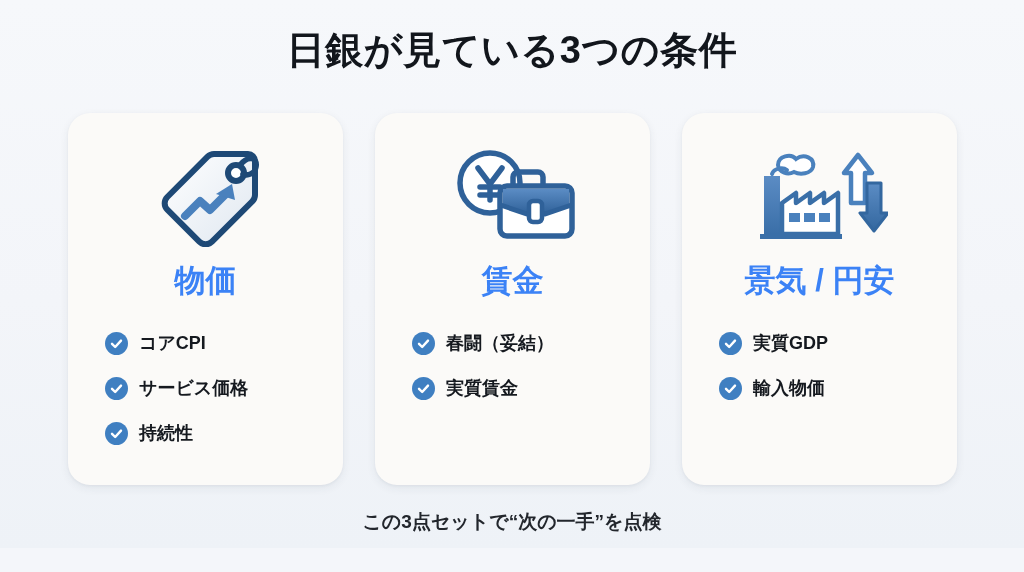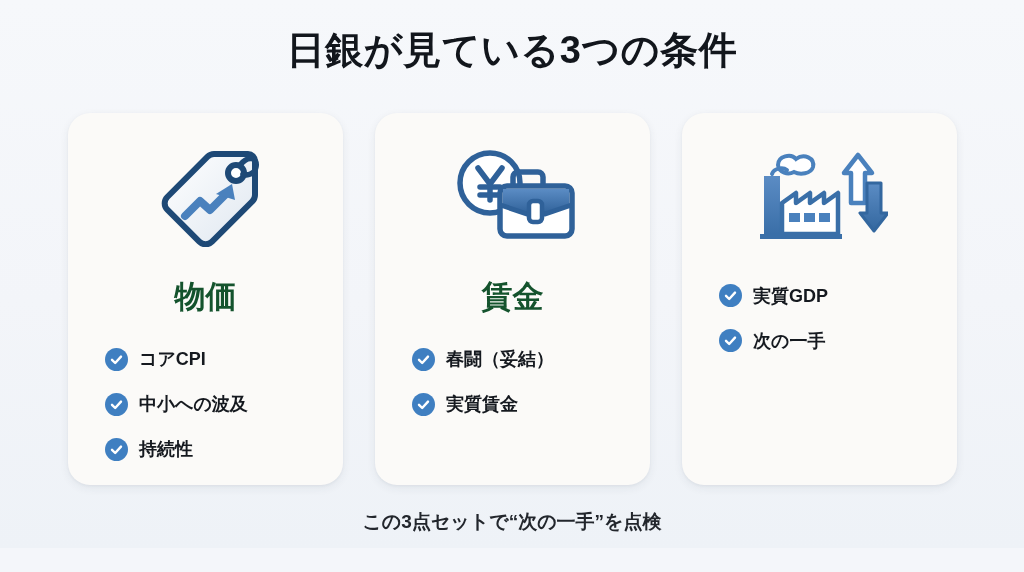--- a/index.html
+++ b/index.html
@@ -63,24 +63,24 @@
     margin-top: 26px;
     width: 150px;
     height: 112px;
     display: flex;
     align-items: center;
     justify-content: center;
   }
   .card-icon svg { display: block; }
 
   .card-title {
-    margin-top: 28px;
+    margin-top: 12px;
     font-size: 31px;
     font-weight: bold;
-    color: #14532d;
+    color: #3b82f6;
     line-height: 1.15;
     text-align: center;
     white-space: nowrap;
   }
 
   .card-list {
     margin: 22px 0 0 0;
     padding: 0;
     list-style: none;
     width: 100%;
@@ -178,21 +178,21 @@
               </svg>
           </span>
           <span class="item-label">コアCPI</span>
         </li>
         <li>
           <span class="check-badge">
             <svg width="15" height="15" viewBox="0 0 15 15">
                 <polyline points="3,7.8 6.2,11 12,4.6" fill="none" stroke="#ffffff" stroke-width="2.4" stroke-linecap="round" stroke-linejoin="round"></polyline>
               </svg>
           </span>
-          <span class="item-label">中小への波及</span>
+          <span class="item-label">サービス価格</span>
         </li>
         <li>
           <span class="check-badge">
             <svg width="15" height="15" viewBox="0 0 15 15">
                 <polyline points="3,7.8 6.2,11 12,4.6" fill="none" stroke="#ffffff" stroke-width="2.4" stroke-linecap="round" stroke-linejoin="round"></polyline>
               </svg>
           </span>
           <span class="item-label">持続性</span>
         </li>
       </ul>
@@ -274,36 +274,37 @@
           <rect x="52" y="70" width="11" height="9" fill="#4a81bd"></rect>
           <rect x="67" y="70" width="11" height="9" fill="#4a81bd"></rect>
 
           <rect x="8" y="91" width="82" height="5" fill="#3a6fa8"></rect>
 
           <path d="M106 12 L120 30 L113 30 L113 60 L99 60 L99 30 L92 30 Z" fill="#ffffff" stroke="#4a81bd" stroke-width="4.5" stroke-linejoin="round"></path>
 
           <path d="M122 88 L108 70 L115 70 L115 40 L129 40 L129 70 L136 70 Z" fill="url(#arrg)" stroke="#33679f" stroke-width="3" stroke-linejoin="round"></path>
         </svg>
       </div>
+      <div class="card-title">景気 / 円安</div>
       <ul class="card-list">
         <li>
           <span class="check-badge">
             <svg width="15" height="15" viewBox="0 0 15 15">
                 <polyline points="3,7.8 6.2,11 12,4.6" fill="none" stroke="#ffffff" stroke-width="2.4" stroke-linecap="round" stroke-linejoin="round"></polyline>
               </svg>
           </span>
           <span class="item-label">実質GDP</span>
         </li>
         <li>
           <span class="check-badge">
             <svg width="15" height="15" viewBox="0 0 15 15">
                 <polyline points="3,7.8 6.2,11 12,4.6" fill="none" stroke="#ffffff" stroke-width="2.4" stroke-linecap="round" stroke-linejoin="round"></polyline>
               </svg>
           </span>
-          <span class="item-label">次の一手</span>
+          <span class="item-label">輸入物価</span>
         </li>
       </ul>
     </div>
 
   </div>
 
   <div class="caption">この3点セットで“次の一手”を点検</div>
 
 </div>
 

